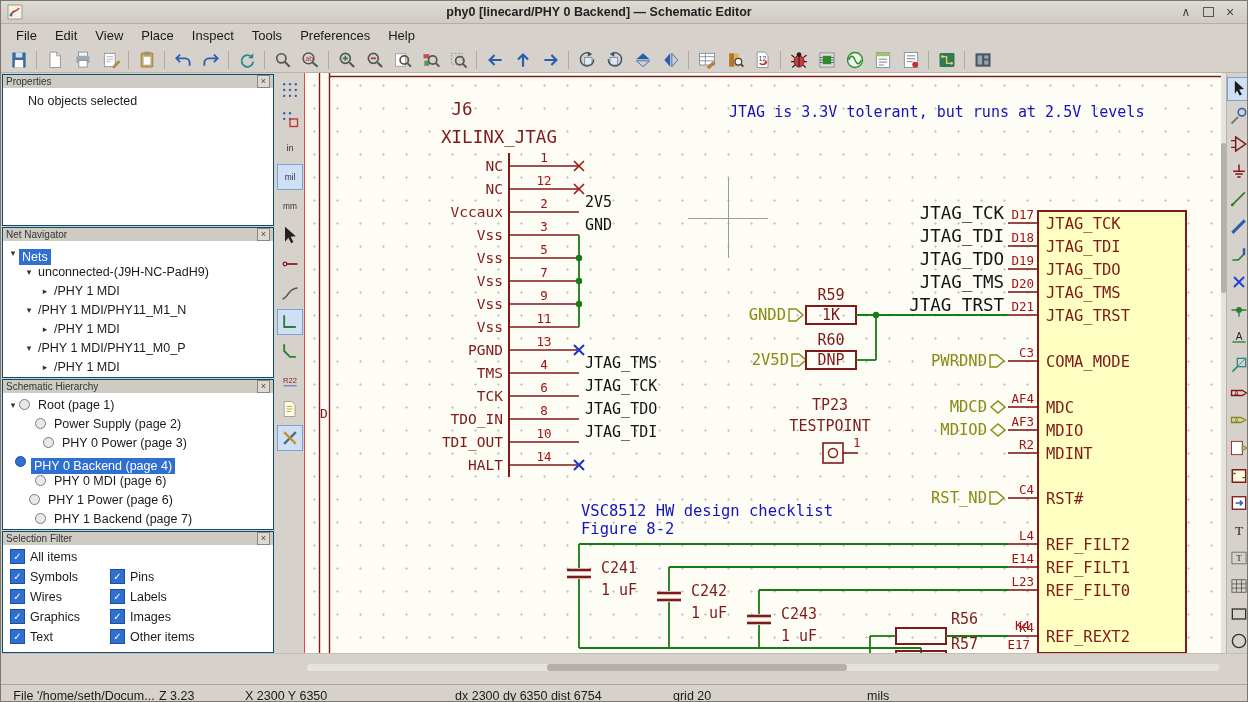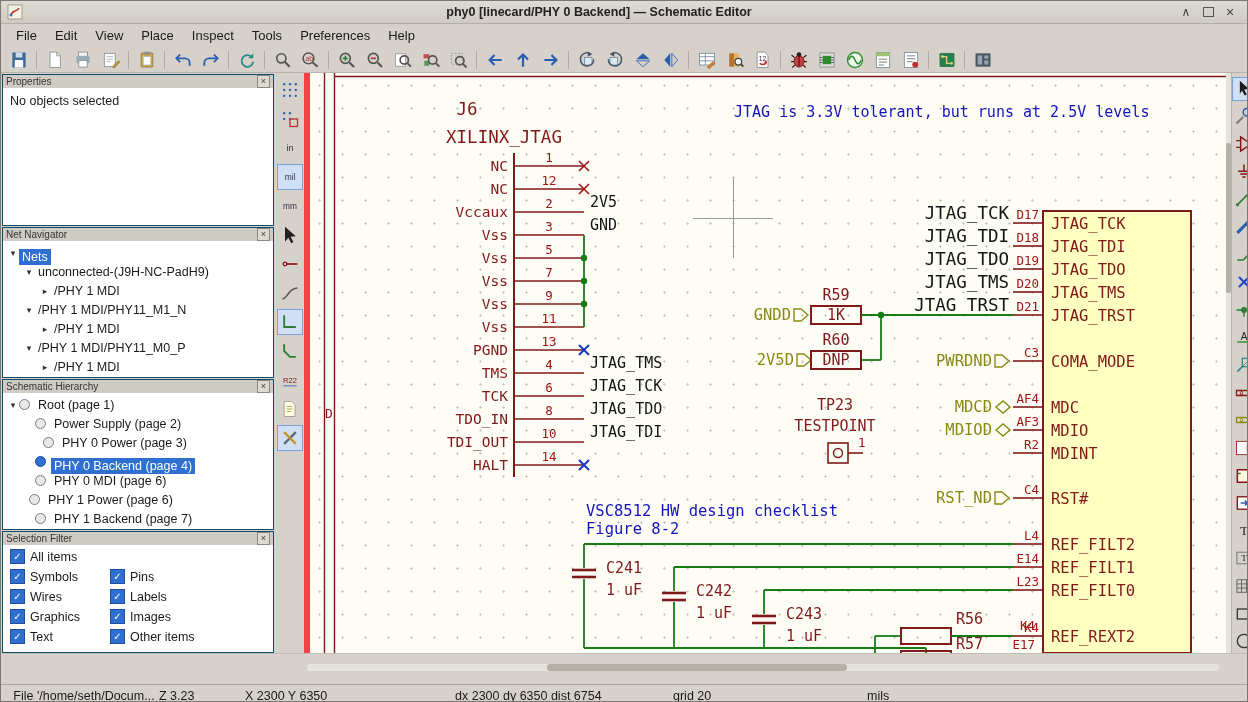--- a/index.html
+++ b/index.html
@@ -24,35 +24,35 @@
   .tsep{width:1px;height:18px;background:#b0ACA4;margin:0 3px;}
   
   .main{height:580px;display:flex;flex:0 0 auto;}
   .left-panels{width:274px;display:flex;flex-direction:column;background:#d6d2cb;flex:0 0 auto;}
   .panel{display:flex;flex-direction:column;border:1px solid #0c4a6e;margin:1px 1px 0 1px;background:#bef264;box-sizing:border-box;}
   .panel-header{height:13px;background:#cfccc4;display:flex;align-items:center;justify-content:space-between;
                 padding:0 3px;font-size:10px;color:#333;flex:0 0 auto;}
   .panel-x{width:11px;height:11px;border:1px solid #8a867e;background:#dedad2;display:flex;align-items:center;
            justify-content:center;font-size:9px;line-height:9px;color:#444;}
   .panel-body{flex:1;overflow:hidden;background:#fff;}
-  .prop-empty{font-size:12.5px;color:#1a1a1a;padding:6px 7px;}
+  .prop-empty{font-size:12.5px;color:#1a1a1a;padding:6px 7px;margin-left:18px;}
   .tree-row{height:19px;display:flex;align-items:center;font-size:12.5px;color:#1a1a1a;white-space:nowrap;}
   .tree-arrow{width:12px;text-align:center;font-size:9px;color:#333;flex:0 0 auto;}
   .tree-label{padding:1px 3px;}
   .tree-label.sel{background:#2f6fd0;color:#fff;margin-top:8px;}
   .bullet{width:9px;height:9px;border-radius:50%;border:1px solid #767d86;background:#e8e8e6;margin-right:5px;flex:0 0 auto;}
   .bullet.cur{background:#2f6fd0;border-color:#1d4f9e;}
   .filter-grid{display:grid;grid-template-columns:100px 1fr;padding:4px 7px;row-gap:5px;}
   .filter-item{display:flex;align-items:center;gap:5px;font-size:12.5px;color:#1a1a1a;}
   .filter-item.wide{grid-column:1 / span 2;}
   .cb{width:13px;height:13px;background:#2f6fd0;border:1px solid #1d4f9e;color:#fff;font-size:10px;
       display:flex;align-items:center;justify-content:center;flex:0 0 auto;}
   
   .toolbar-left{width:29px;display:flex;flex-direction:column;align-items:center;padding-top:4px;gap:3px;
-                border-right:6px solid #ef4444;flex:0 0 auto;}
+                border-right:1px solid #ef4444;flex:0 0 auto;}
   .toolbar-right{width:24px;display:flex;flex-direction:column;align-items:center;padding-top:4px;gap:4px;
                  border-left:1px solid #b8b4ac;flex:0 0 auto;}
   .sbtn{width:24px;height:24px;display:flex;align-items:center;justify-content:center;border:1px solid transparent;}
   .toolbar-right .sbtn{width:22px;height:22px;}
   .sbtn.active{background:#cfe0f5;border-color:#7aa2d8;}
   
   .canvas{width:916px;height:580px;position:relative;background:#fdfdf6;overflow:hidden;flex:0 0 auto;
           background-image:radial-gradient(#cdcdc5 1px,transparent 1.2px);background-size:23px 23px;
           background-position:21px 1px;}
   .v-scroll{width:5px;background:#e6e3dc;position:relative;flex:0 0 auto;}
@@ -397,21 +397,21 @@
             <div class="tree-row" style="padding-left: 20px;">
               <span class="tree-arrow"></span>
               <span class="bullet"></span>
               <span class="tree-label">Power Supply (page 2)</span>
             </div>
             <div class="tree-row" style="padding-left: 28px;">
               <span class="tree-arrow"></span>
               <span class="bullet"></span>
               <span class="tree-label">PHY 0 Power (page 3)</span>
             </div>
-            <div class="tree-row" style="padding-left: 20px;">
+            <div class="tree-row" style="">
               <span class="tree-arrow"></span>
               <span class="bullet cur"></span>
               <span class="tree-label sel">PHY 0 Backend (page 4)</span>
             </div>
             <div class="tree-row" style="padding-left: 20px;">
               <span class="tree-arrow"></span>
               <span class="bullet"></span>
               <span class="tree-label">PHY 0 MDI (page 6)</span>
             </div>
             <div class="tree-row" style="padding-left: 14px;">

